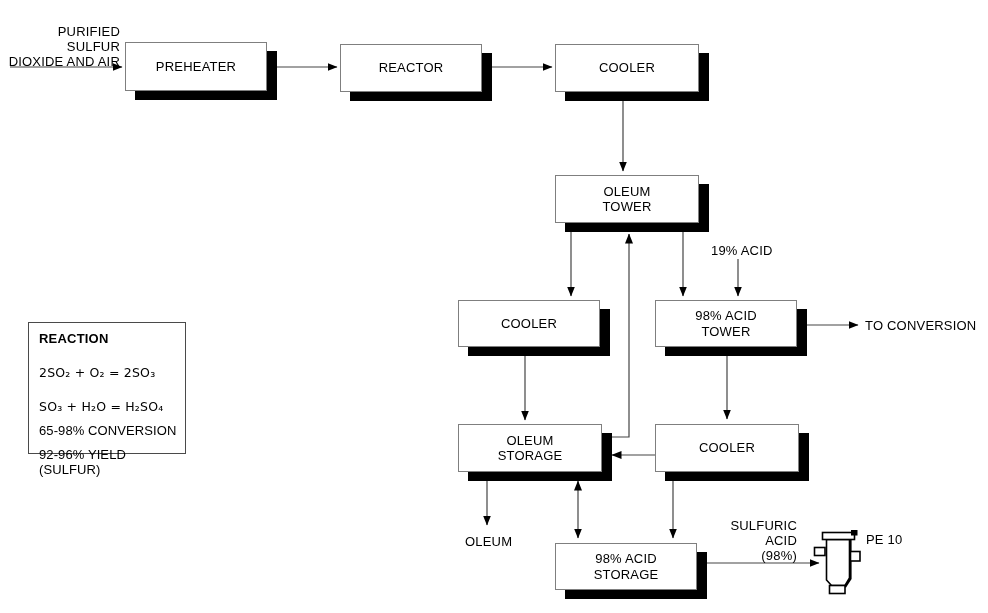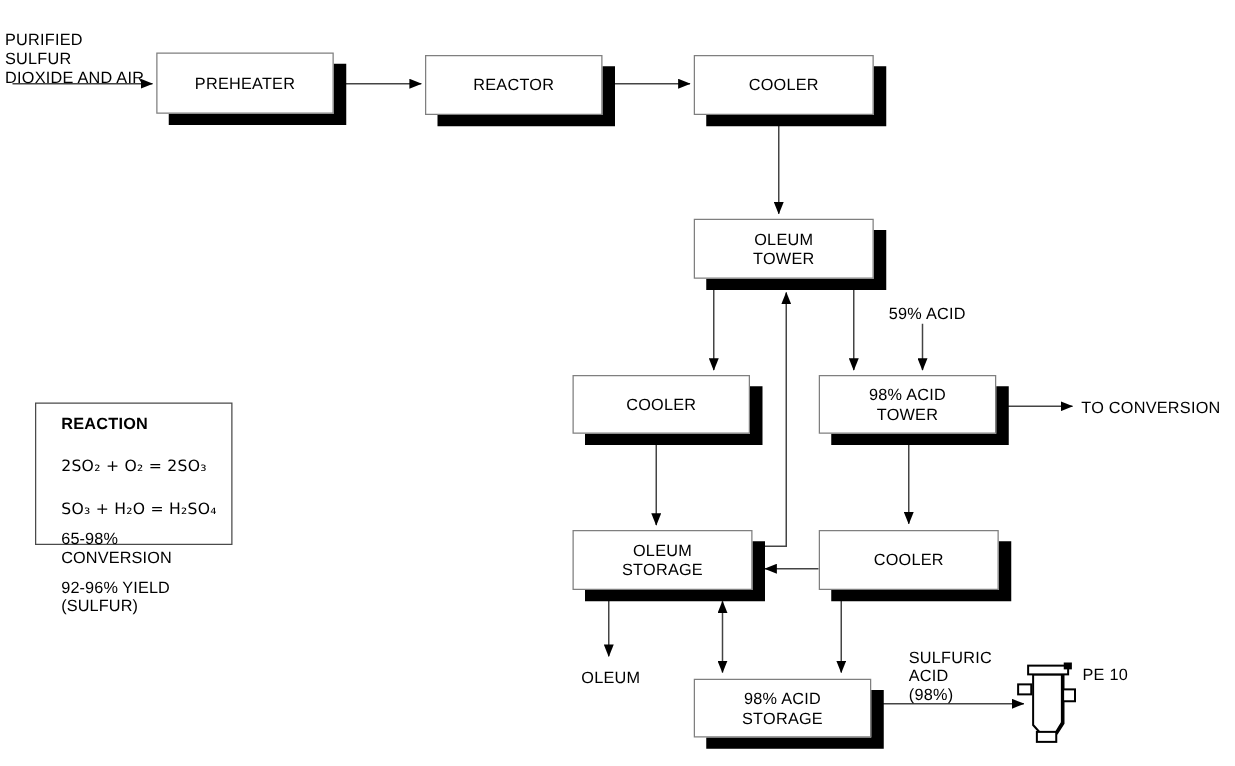--- a/index.html
+++ b/index.html
@@ -9,32 +9,32 @@
   }
   .lines{position:absolute;left:0;top:0;z-index:1;}
   .flowbox{
     position:absolute;z-index:2;background:#fff;border:1px solid #7f7f7f;
     box-shadow:10px 9px 0 0 #000;
     display:flex;align-items:center;justify-content:center;text-align:center;
     font-size:13px;line-height:1.18;letter-spacing:.2px;
   }
   .flowbox span{white-space:pre-line;}
   .reaction{
-    position:absolute;left:28px;top:322px;width:158px;height:114px;z-index:2;
+    position:absolute;left:28px;top:322px;width:158px;height:132px;z-index:2;
     background:#fff;border:1px solid #4a4a4a;box-sizing:border-box;
-    padding:8px 0 0 20px;font-size:13px;
+    padding:8px 0 0 10px;font-size:13px;
   }
   .rtitle{font-weight:bold;margin-bottom:9px;letter-spacing:.2px;}
   .rline{margin-bottom:9px;letter-spacing:.1px;}
   .formula{font-family:"DejaVu Sans",sans-serif;font-size:12.5px;letter-spacing:.2px;margin-top:19px;}
   .lbl{
     position:absolute;z-index:3;font-size:13px;line-height:1.16;letter-spacing:.2px;
     white-space:nowrap;
   }
-  .lbl.multi{white-space:pre-line;text-align:left;}
+  .lbl.multi{white-space:pre-line;text-align:right;}
   .icon{position:absolute;z-index:2;}
 </style>
 </head>
 <body>
 
 <div class="canvas">
 
   <svg class="lines" width="988" height="613" viewBox="0 0 988 613">
     <defs>
       <marker id="ah" viewBox="0 0 10 8" refX="9.5" refY="4" markerWidth="10" markerHeight="8" markerUnits="userSpaceOnUse" orient="auto-start-reverse">
@@ -96,21 +96,21 @@
   <div class="reaction">
     <div class="rtitle">REACTION</div>
     <div class="rline formula">2SO₂ + O₂ = 2SO₃</div>
     <div class="rline formula">SO₃ + H₂O = H₂SO₄</div>
     <div class="rline">65-98% CONVERSION</div>
     <div class="rline">92-96% YIELD (SULFUR)</div>
   </div>
 
   <div class="lbl multi" style="left:4px;top:24px;width:116px">PURIFIED SULFUR
 DIOXIDE AND AIR</div>
-  <div class="lbl" style="left:711px;top:243px">59% ACID</div>
+  <div class="lbl" style="left:711px;top:243px">19% ACID</div>
   <div class="lbl" style="left:865px;top:318px">TO CONVERSION</div>
   <div class="lbl" style="left:465px;top:534px">OLEUM</div>
   <div class="lbl multi" style="left:727px;top:518px;width:70px">SULFURIC
 ACID (98%)</div>
   <div class="lbl" style="left:866px;top:532px">PE 10</div>
 
   <svg class="icon" style="left:810px;top:529px" width="54" height="70" viewBox="0 0 54 70">
     <path d="M40,11 V49.5 L35.2,57 H20.5" stroke="#000" stroke-width="3.2" fill="none"></path>
     <path d="M16.5,10.5 H39.5 V49 L35,56.5 H21.5 L16.5,51 Z" fill="#fff" stroke="#000" stroke-width="1.6"></path>
     <rect x="12.5" y="3.5" width="32" height="7" fill="#fff" stroke="#000" stroke-width="1.6"></rect>

